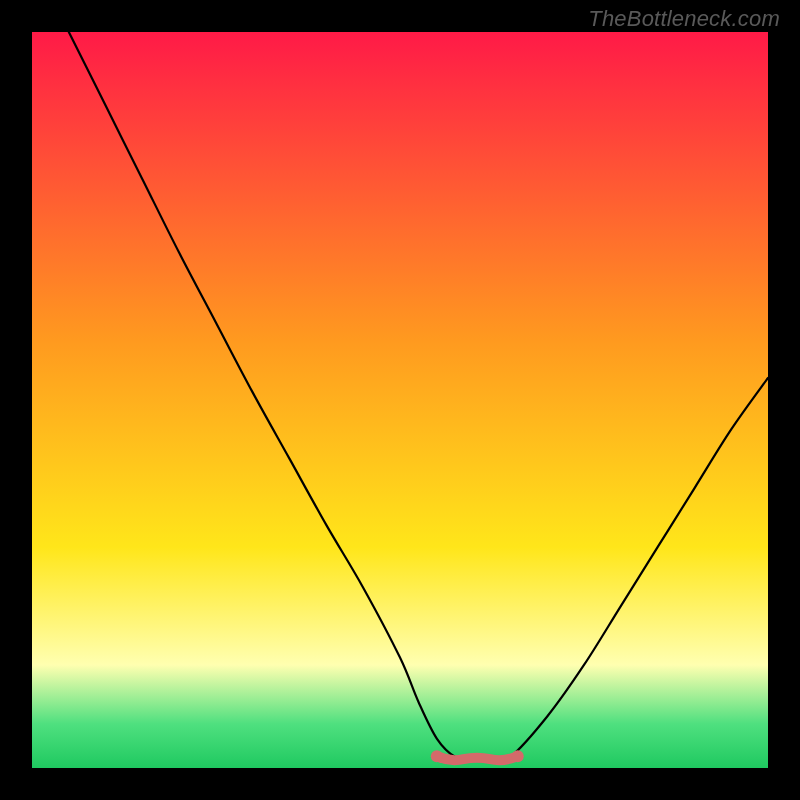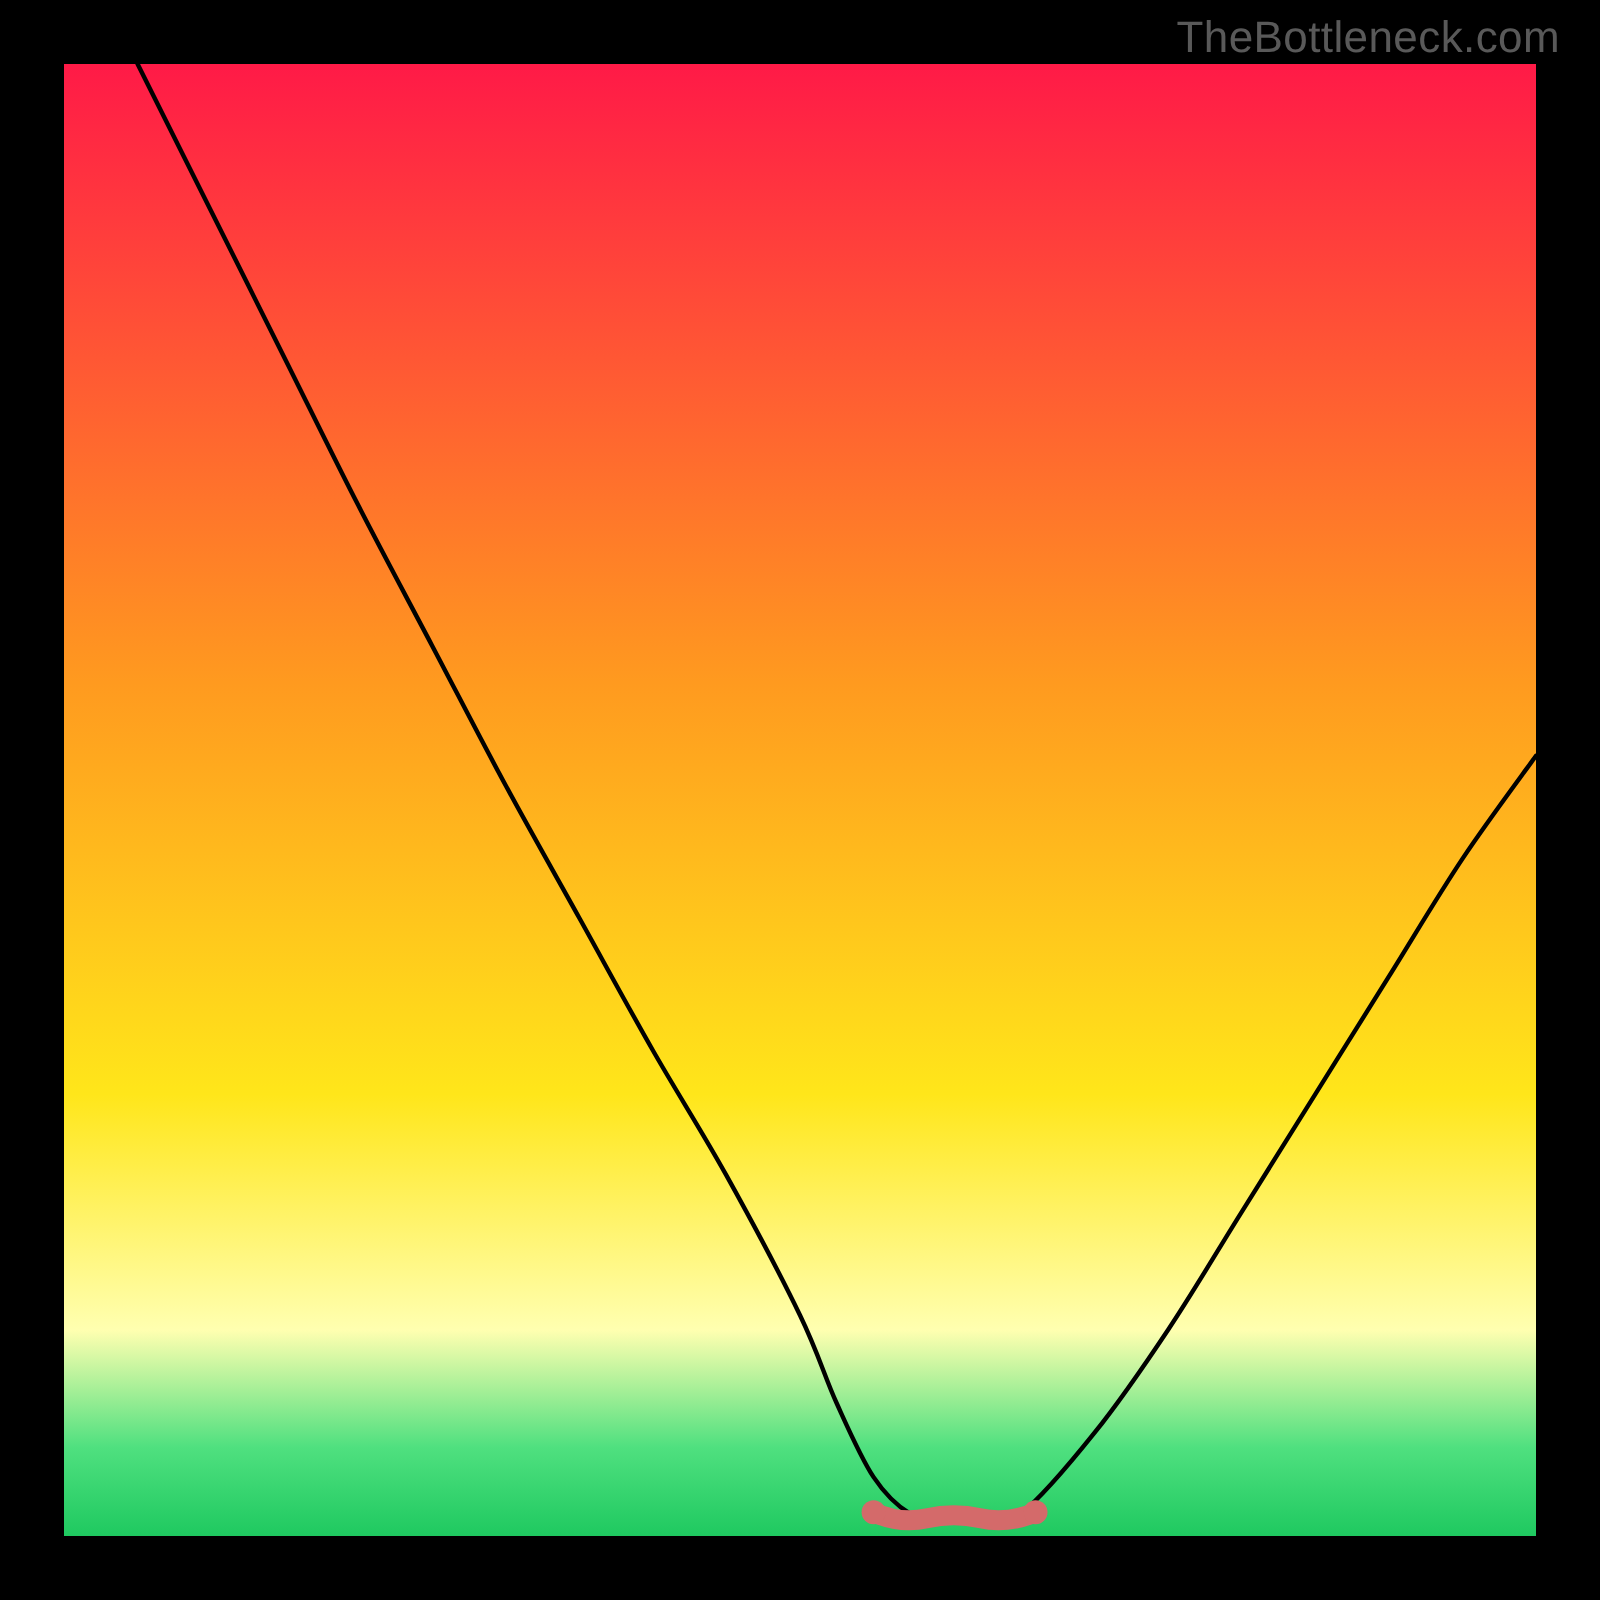--- a/index.html
+++ b/index.html
@@ -34,20 +34,21 @@
     inset: 0;
   }
   .attribution {
     position: absolute;
     top: 6px;
     right: 20px;
     color: #595959;
     font-size: 22px;
     font-weight: 400;
     letter-spacing: 0.2px;
+    font-style: italic;
   }
 </style>
 </head>
 <body>
 
 <div class="stage">
 
   <div class="attribution">TheBottleneck.com</div>
 
   <div class="plot-area">

